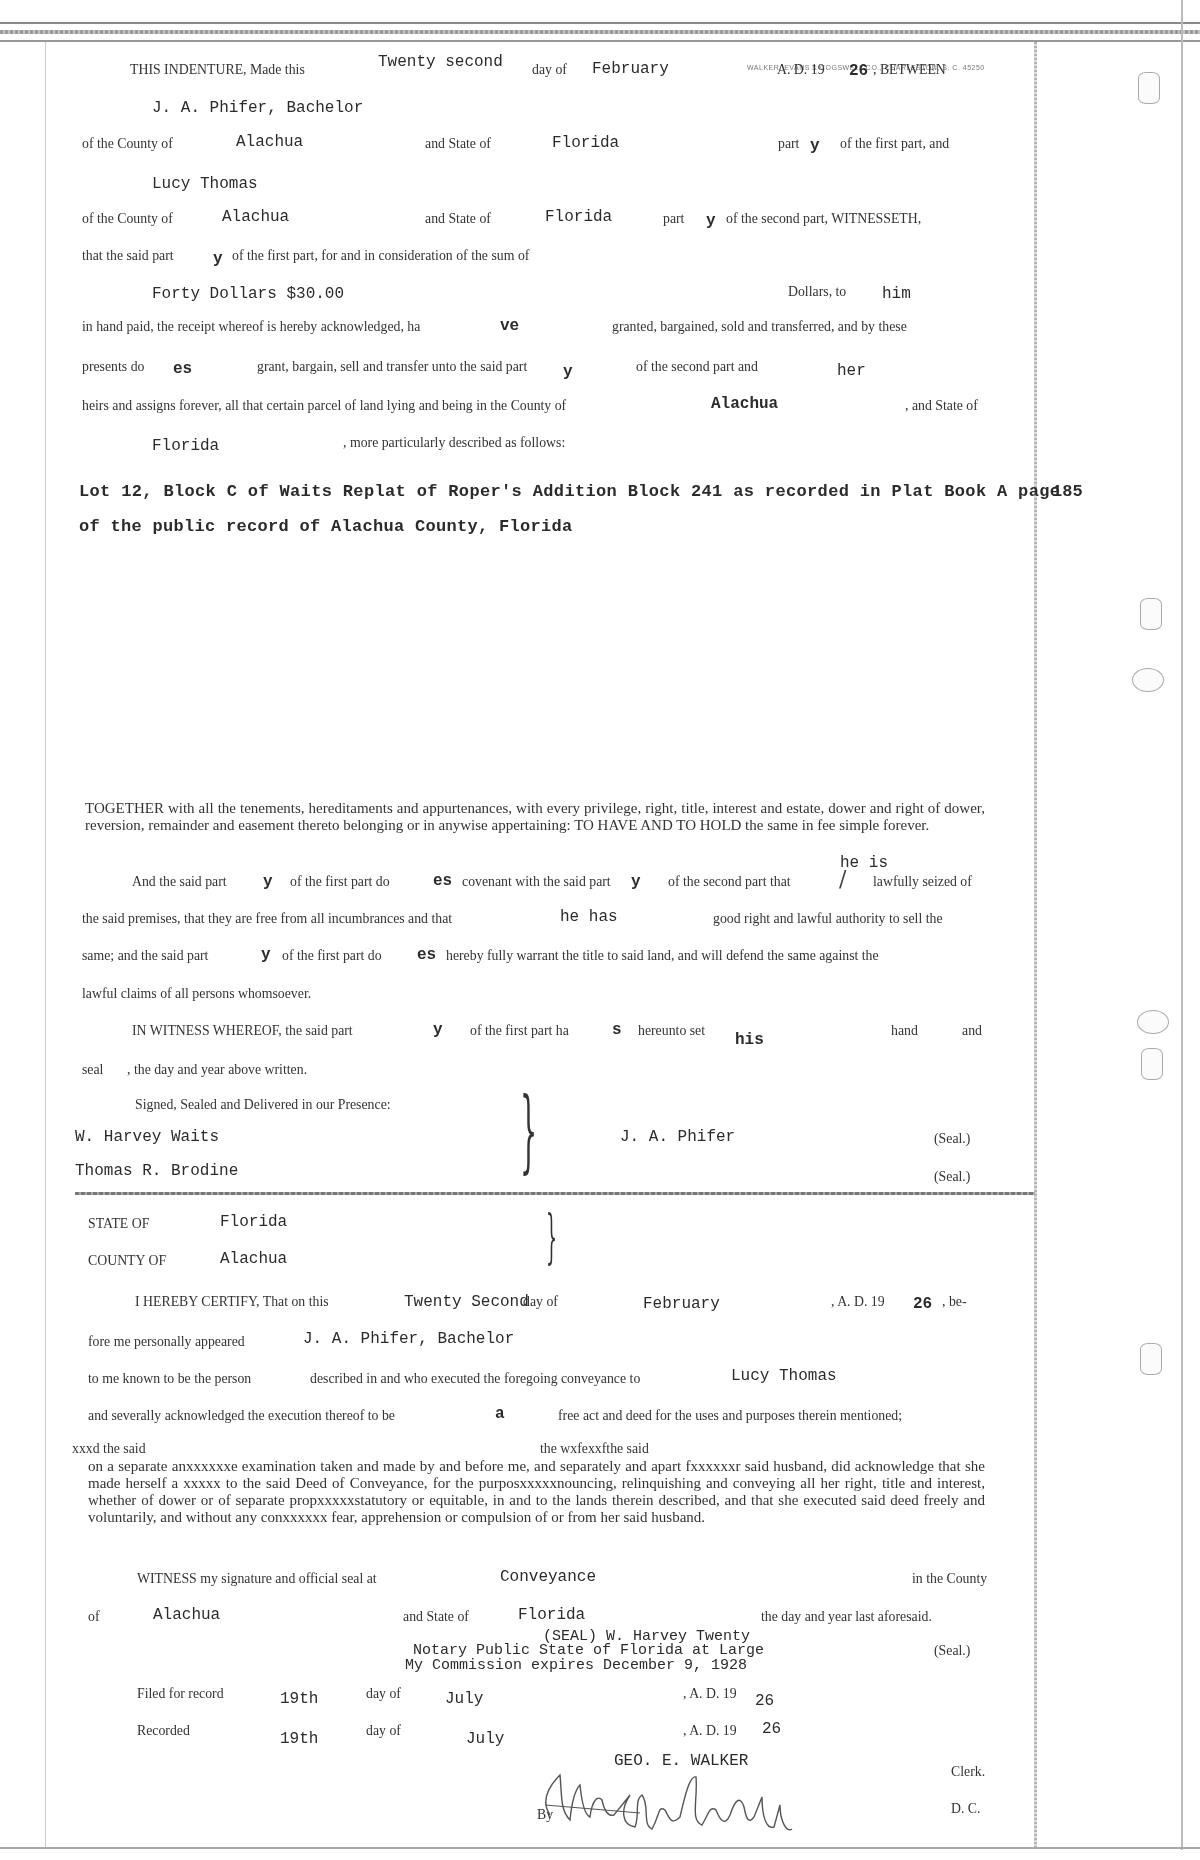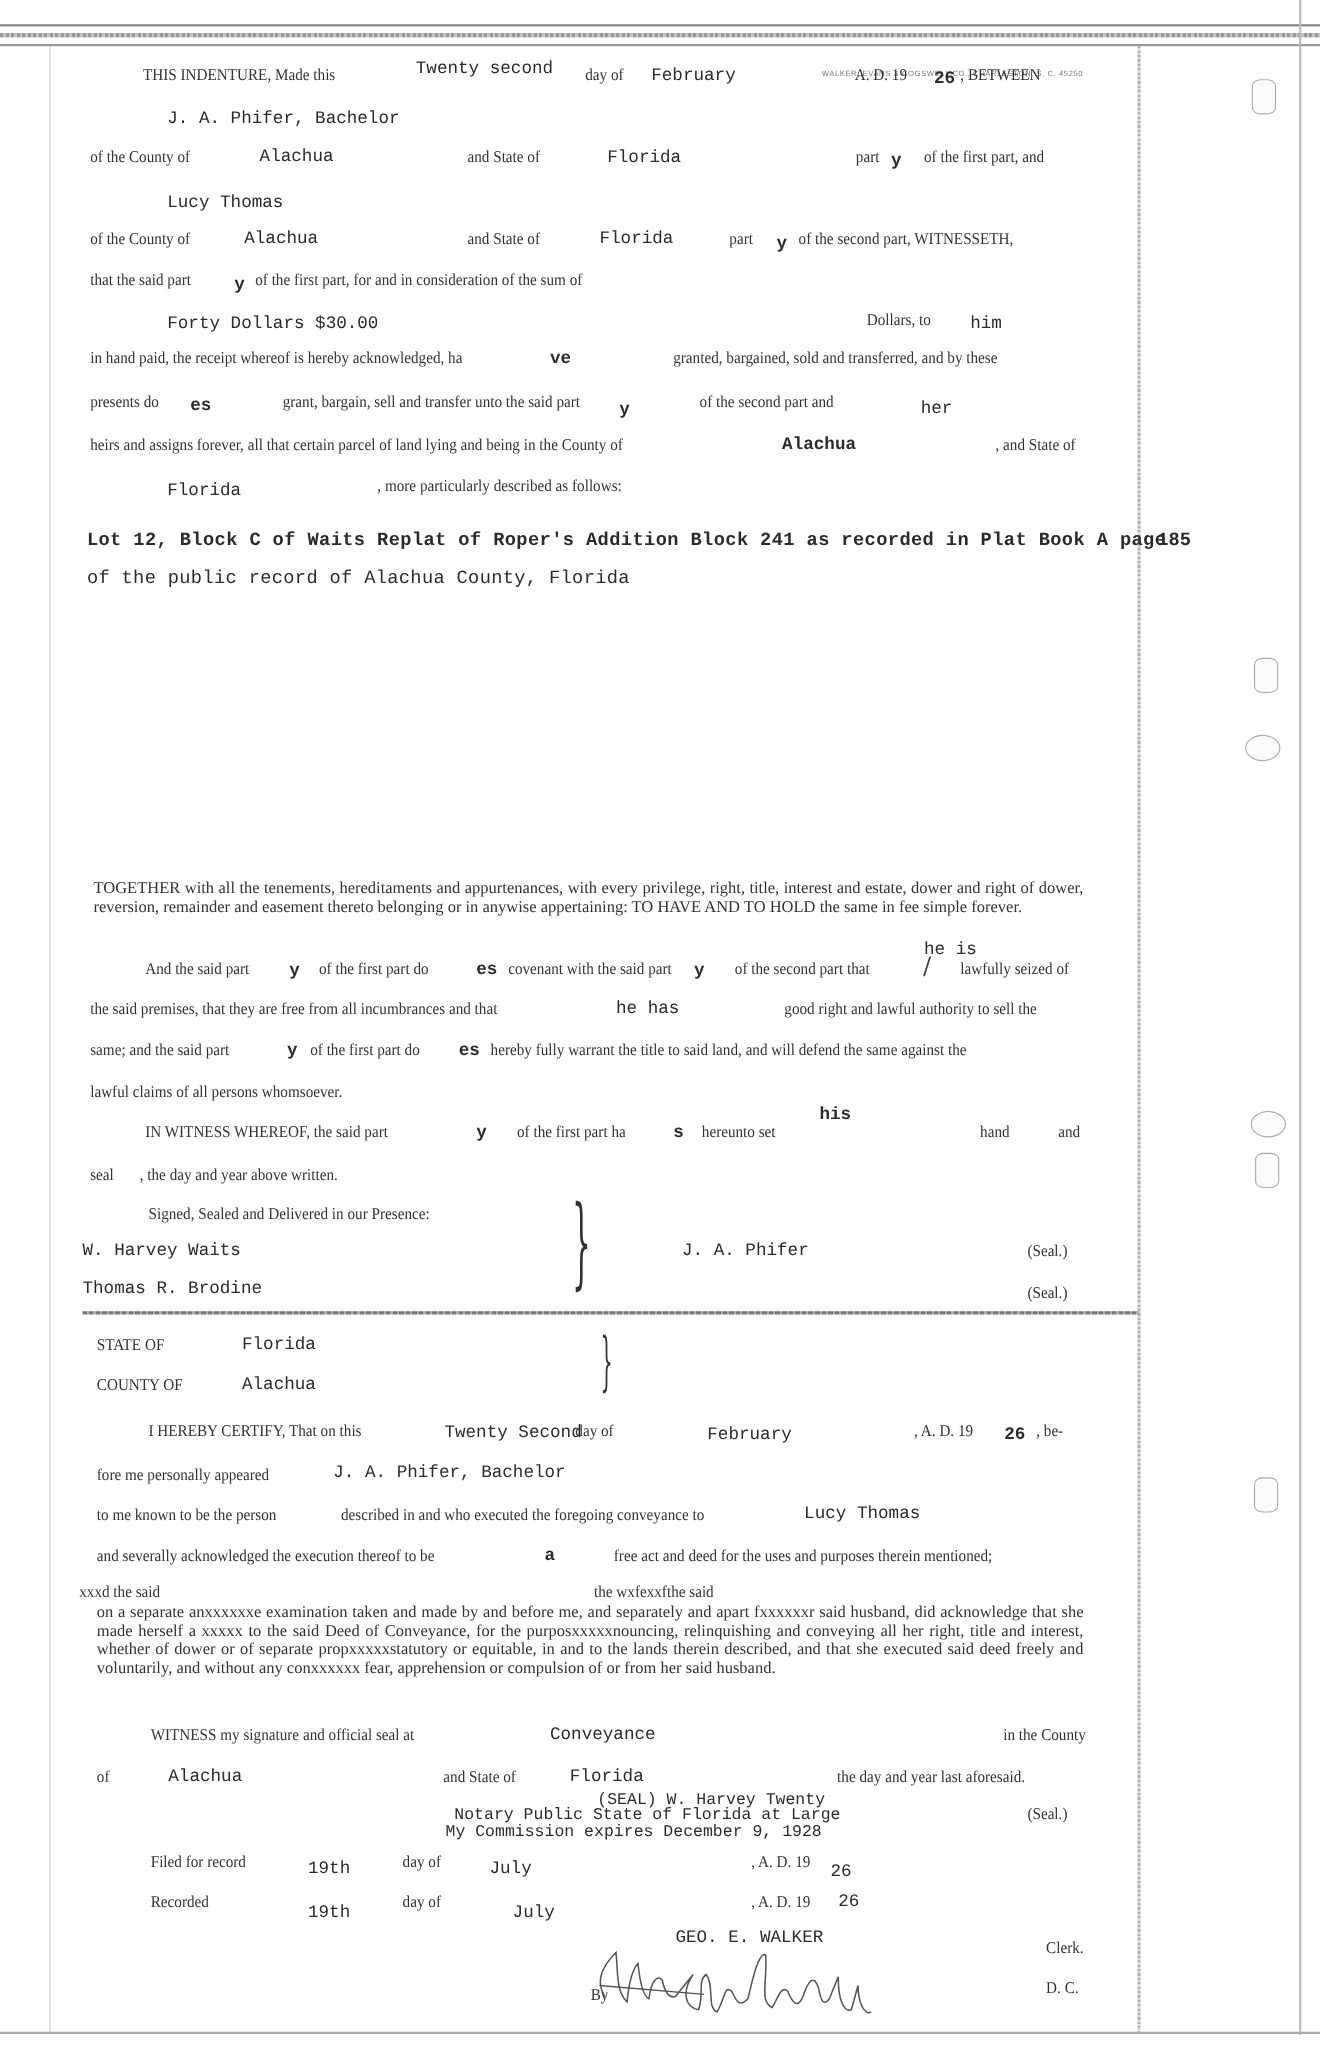--- a/index.html
+++ b/index.html
@@ -84,21 +84,21 @@
 
 <span class="abs serif" style="left:82px;top:397px;">heirs and assigns forever, all that certain parcel of land lying and being in the County of</span>
 <span class="abs mono" style="left:711px;top:395px;font-weight:bold;">Alachua</span>
 <span class="abs serif" style="left:905px;top:397px;">, and State of</span>
 
 <span class="abs mono" style="left:152px;top:437px;">Florida</span>
 <span class="abs serif" style="left:343px;top:434px;">, more particularly described as follows:</span>
 
 <span class="abs mono" style="left:79px;top:482px;font-size:17px;font-weight:bold;letter-spacing:0.35px;">Lot 12, Block C of Waits Replat of Roper's Addition Block 241 as recorded in Plat Book A page</span>
 <span class="abs mono" style="left:1052px;top:482px;font-size:17px;font-weight:bold;">185</span>
-<span class="abs mono" style="left:79px;top:517px;font-size:17px;font-weight:normal;letter-spacing:0.3px;">of the public record of Alachua County, Florida</span>
+<span class="abs mono" style="left:79px;top:517px;font-size:17px;font-weight:bold;letter-spacing:0.3px;">of the public record of Alachua County, Florida</span>
 
 <div class="para" style="top:800px;width:900px;">TOGETHER with all the tenements, hereditaments and appurtenances, with every privilege, right, title, interest and estate, dower and right of dower, reversion, remainder and easement thereto belonging or in anywise appertaining:  TO HAVE AND TO HOLD the same in fee simple forever.</div>
 
 <span class="abs mono" style="left:840px;top:854px;">he is</span>
 <span class="abs serif" style="left:132px;top:873px;">And the said part</span>
 <span class="abs mono" style="left:263px;top:873px;font-weight:bold;">y</span>
 <span class="abs serif" style="left:290px;top:873px;">of the first part do</span>
 <span class="abs mono" style="left:433px;top:872px;font-weight:bold;">es</span>
 <span class="abs serif" style="left:462px;top:873px;">covenant with the said part</span>
 <span class="abs mono" style="left:631px;top:873px;font-weight:bold;">y</span>
@@ -116,21 +116,21 @@
 <span class="abs mono" style="left:417px;top:946px;font-weight:bold;">es</span>
 <span class="abs serif" style="left:446px;top:947px;">hereby fully warrant the title to said land, and will defend the same against the</span>
 
 <span class="abs serif" style="left:82px;top:985px;">lawful claims of all persons whomsoever.</span>
 
 <span class="abs serif" style="left:132px;top:1022px;">IN WITNESS WHEREOF, the said part</span>
 <span class="abs mono" style="left:433px;top:1021px;font-weight:bold;">y</span>
 <span class="abs serif" style="left:470px;top:1022px;">of the first part ha</span>
 <span class="abs mono" style="left:612px;top:1021px;font-weight:bold;">s</span>
 <span class="abs serif" style="left:638px;top:1022px;">hereunto set</span>
-<span class="abs mono" style="left:735px;top:1004px;font-weight:bold;margin-left:10px;">his</span>
+<span class="abs mono" style="left:735px;top:1031px;font-weight:bold;">his</span>
 <span class="abs serif" style="left:891px;top:1022px;">hand</span>
 <span class="abs serif" style="left:962px;top:1022px;">and</span>
 
 <span class="abs serif" style="left:82px;top:1061px;">seal</span>
 <span class="abs serif" style="left:127px;top:1061px;">, the day and year above written.</span>
 
 <span class="abs serif" style="left:135px;top:1096px;">Signed, Sealed and Delivered in our Presence:</span>
 
 <span class="abs mono" style="left:75px;top:1128px;">W. Harvey Waits</span>
 <span class="abs mono" style="left:75px;top:1162px;">Thomas R. Brodine</span>

